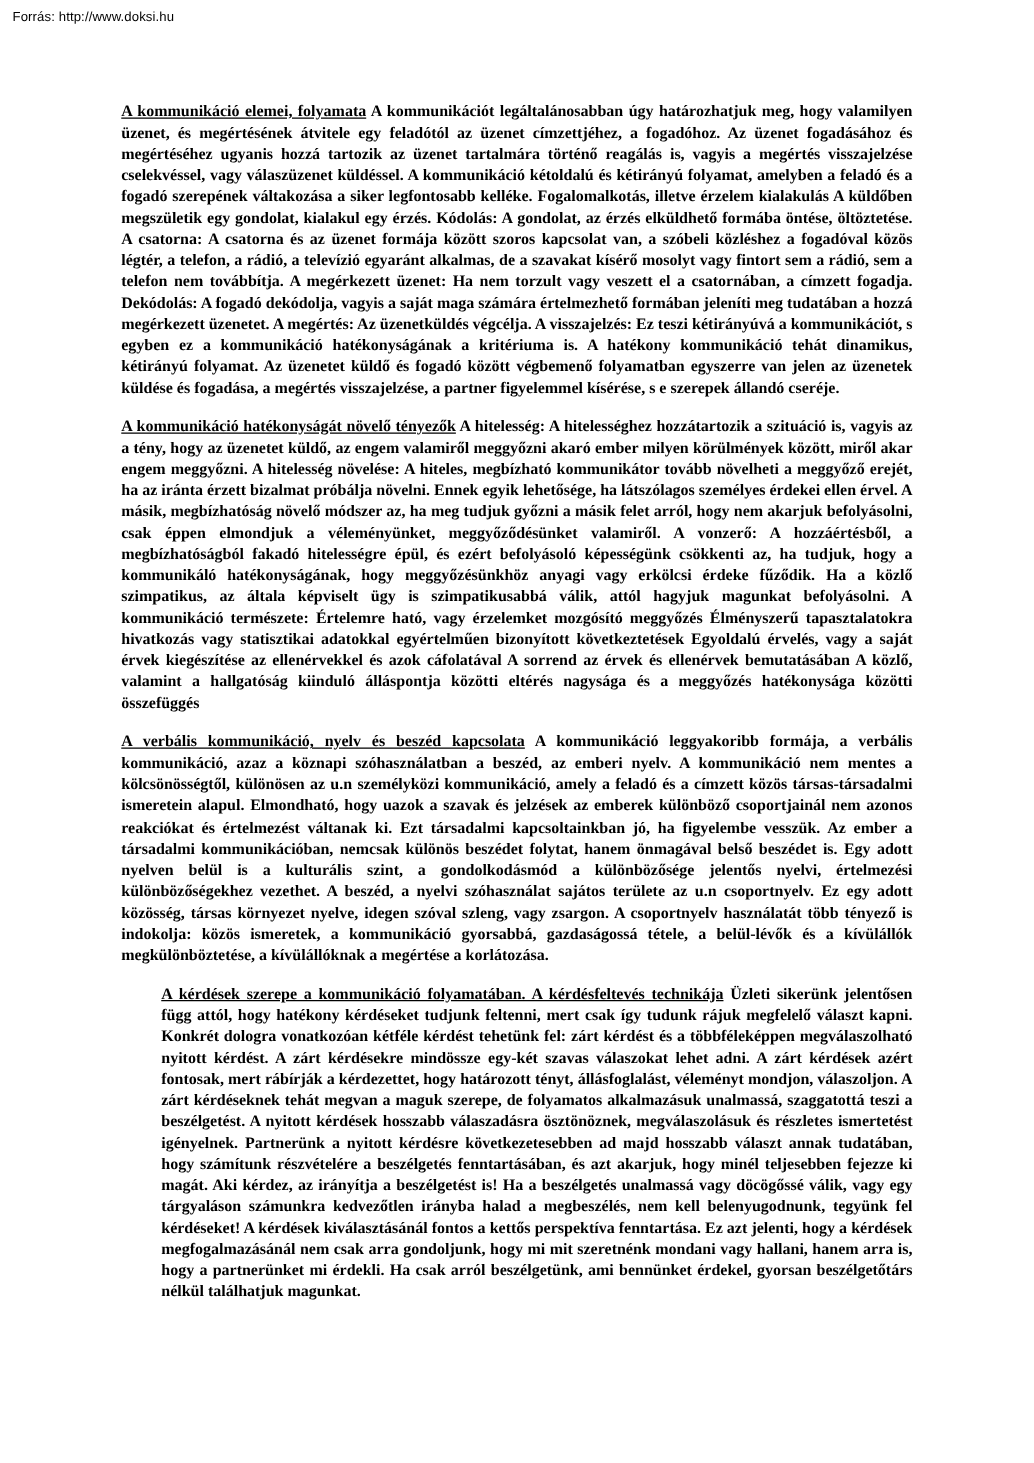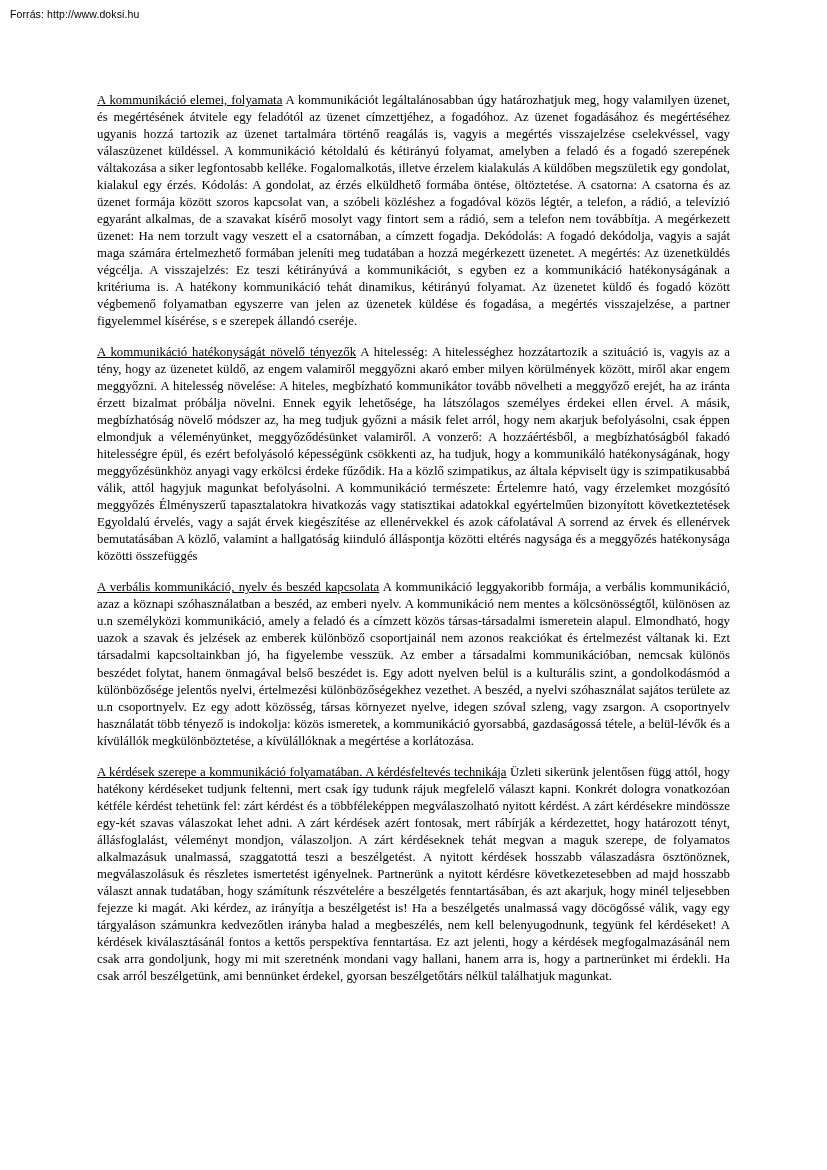--- a/index.html
+++ b/index.html
@@ -26,34 +26,36 @@
     position: absolute;
     top: 8px;
     left: 10px;
     font-family: "Liberation Sans", sans-serif;
     font-size: 10.5px;
     color: #000000;
     letter-spacing: 0.1px;
   }
   .content {
     position: absolute;
-    top: 92px;
+    top: 81px;
     left: 97px;
     width: 633px;
+    font-weight: bold;
   }
   .para {
     font-size: 12.8px;
     line-height: 1.33;
     text-align: justify;
     margin: 0 0 14px 0;
     text-indent: 0;
     hyphens: none;
   }
   .para.last {
     margin-bottom: 0;
+    margin-left: 32px;
   }
   .heading {
     text-decoration: underline;
   }
   .spacer-large {
     height: 76px;
   }
 </style>
 </head>
 <body>

